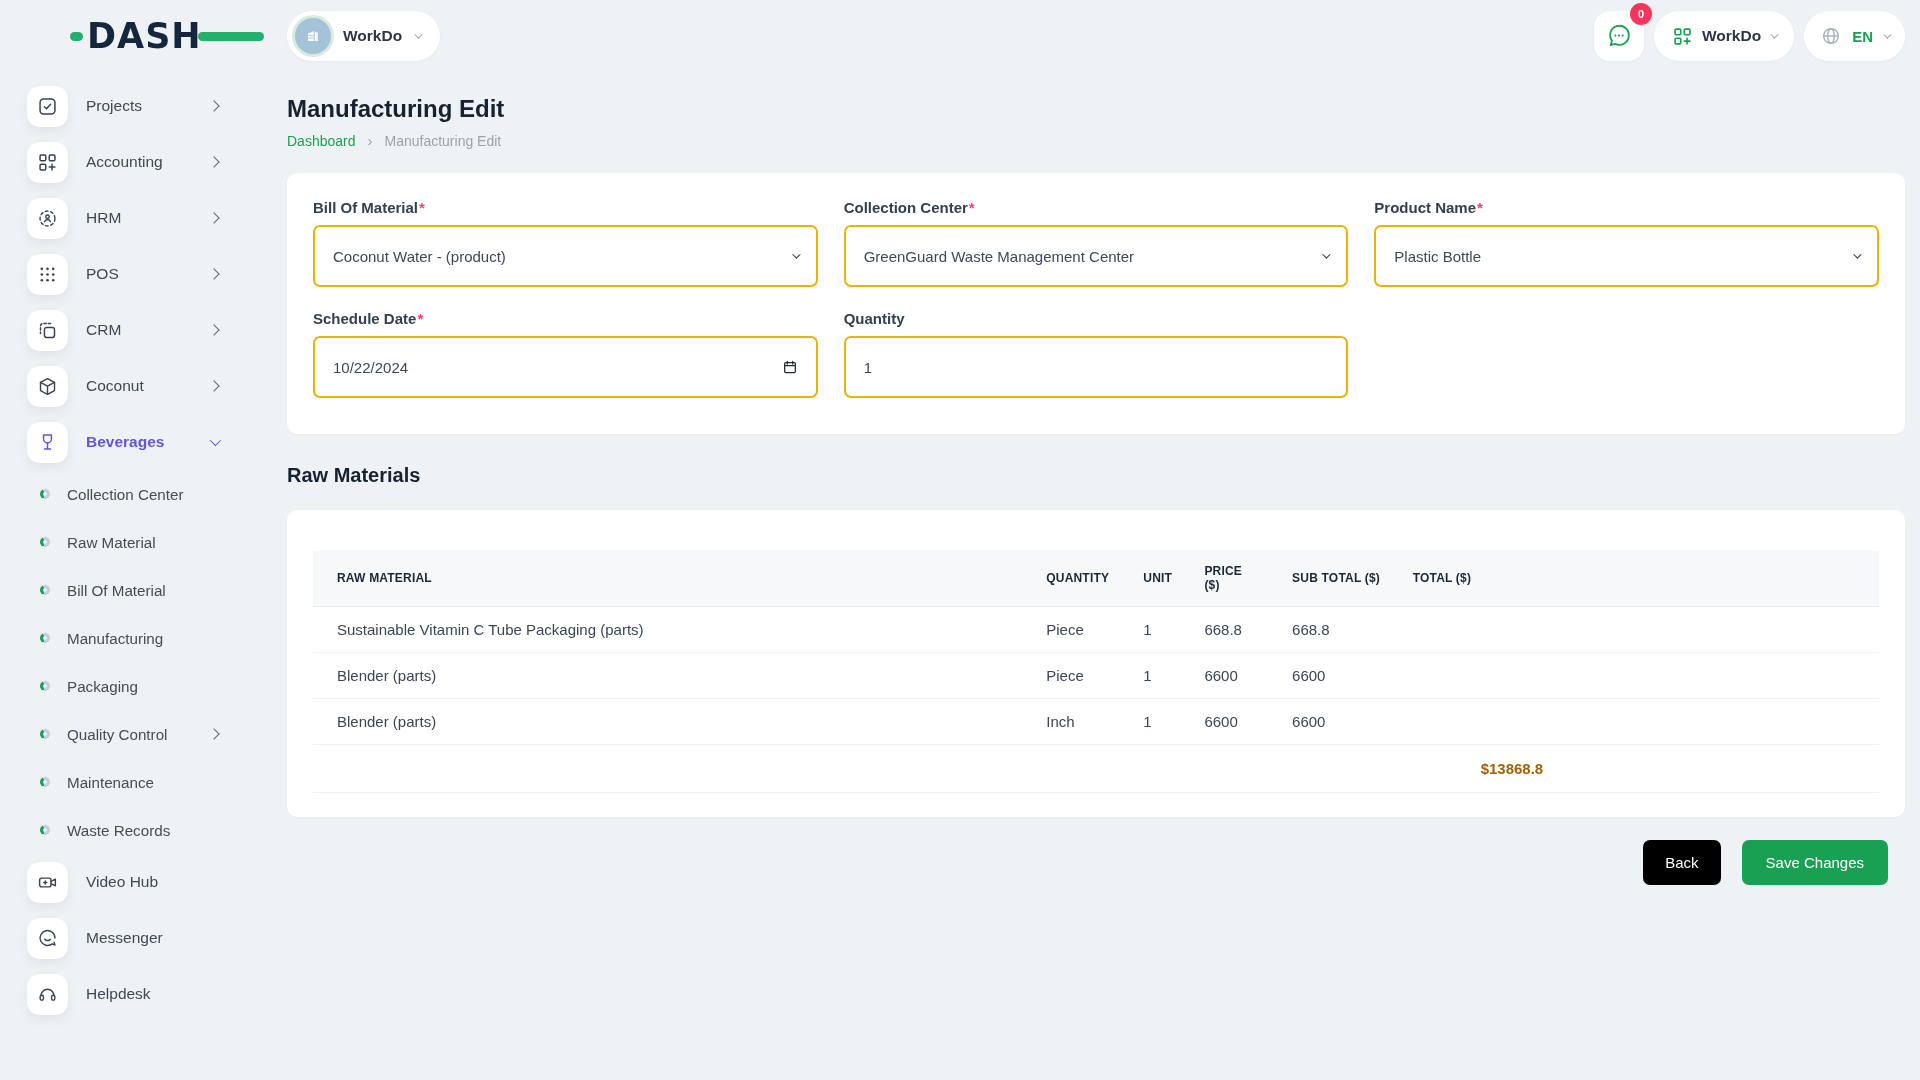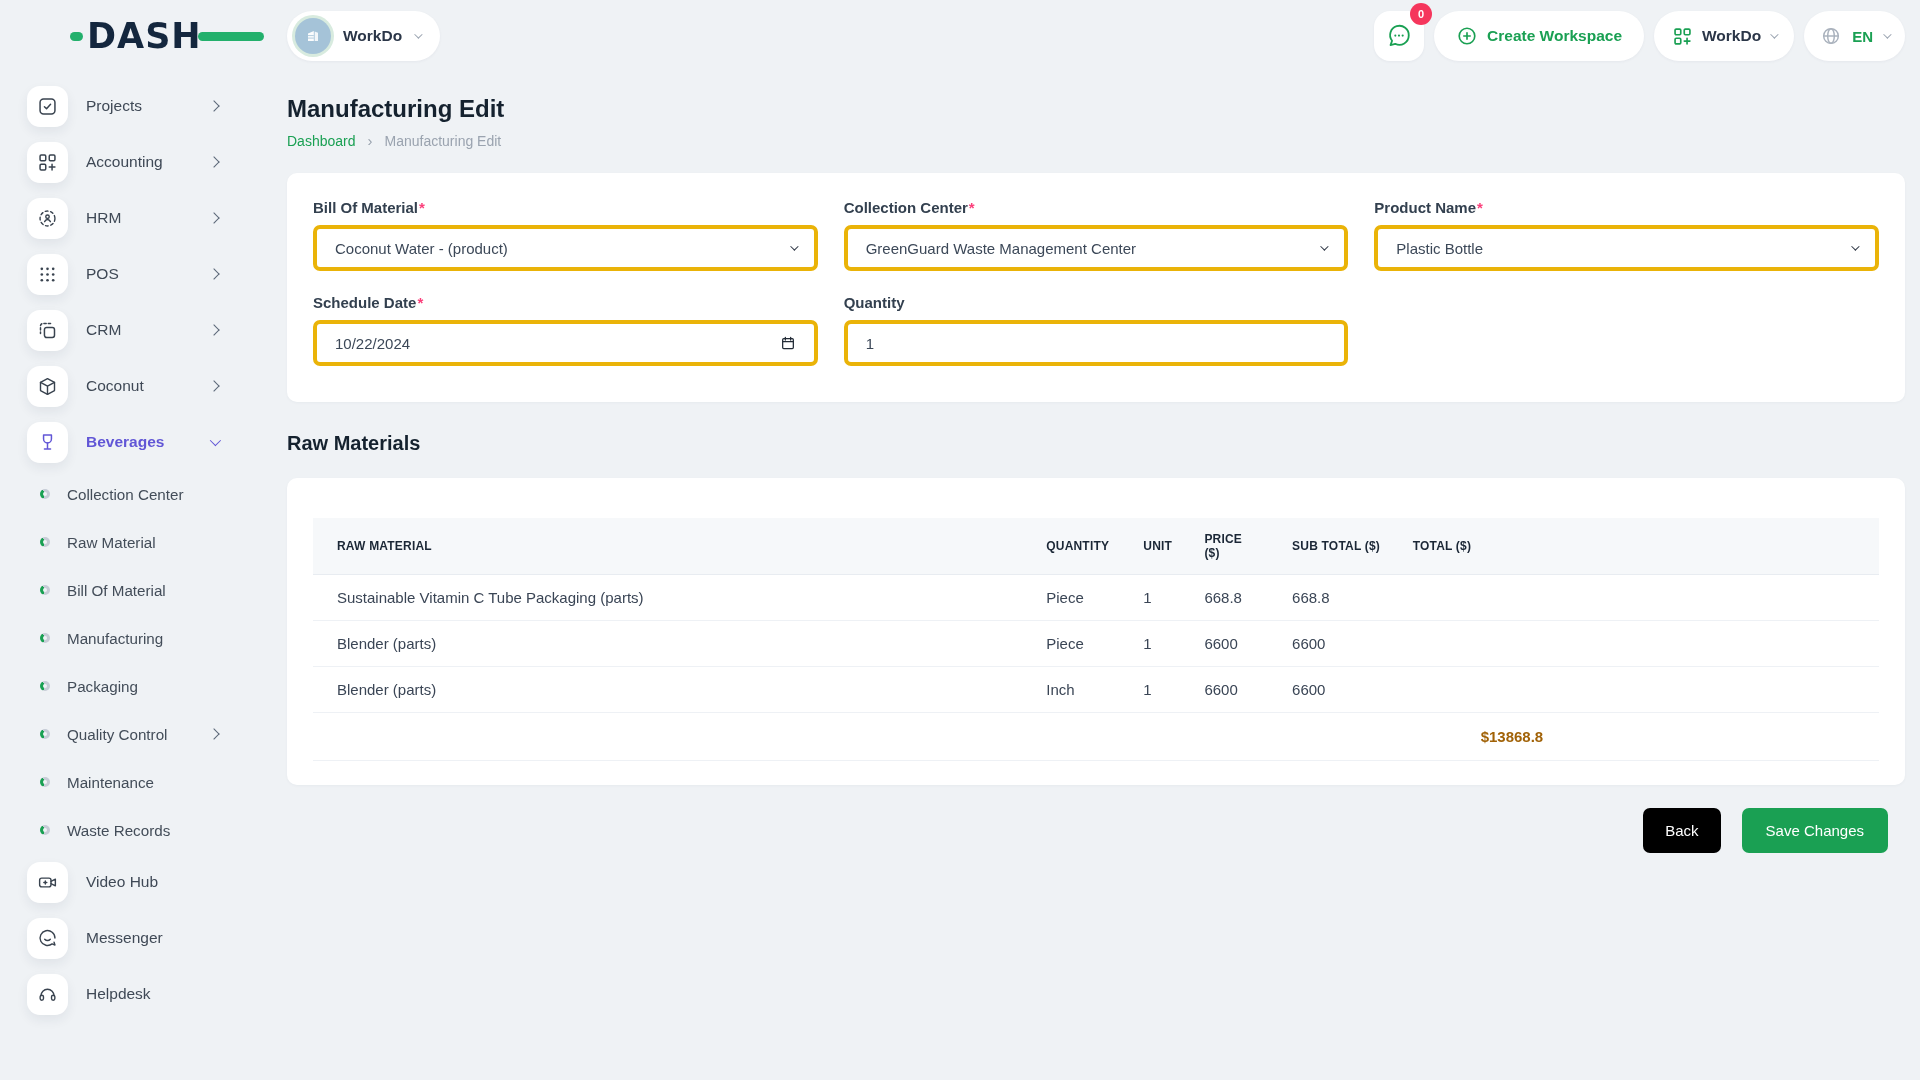--- a/index.html
+++ b/index.html
@@ -51,21 +51,21 @@
   .main { margin:0 15px 0 287px; }
   .page-title { margin-top:23px; font-size:24px; font-weight:700; color:#15222f; }
   .breadcrumb { display:flex; align-items:center; gap:12px; margin-top:9px; font-size:14px; }
   .bc-link { color:#1aa053; cursor:pointer; }
   .bc-sep { color:#98a1ad; font-size:15px; }
   .bc-current { color:#9aa3af; }
   .card { background:#fff; border-radius:10px; box-shadow:0 1px 3px rgba(30,40,70,.04); }
   .form-card { margin-top:24px; padding:26px 26px 36px; display:grid; grid-template-columns:1fr 1fr 1fr; column-gap:26px; row-gap:23px; }
   .field-label { font-size:15px; font-weight:600; color:#33404f; margin-bottom:9px; }
   .req { color:#fb3e7a; margin-left:1px; }
-  .control { height:46px; border:4px solid #eab308; border-radius:7px; background:#fff; display:flex; align-items:center; padding:0 18px; font-size:15px; color:#3c4858; cursor:pointer; }
+  .control { height:62px; border:2px solid #eab308; border-radius:7px; background:#fff; display:flex; align-items:center; padding:0 18px; font-size:15px; color:#3c4858; cursor:pointer; }
   .control .chev { margin-left:auto; border-color:#2b3442; }
   .control input { border:none; outline:none; font:inherit; color:inherit; width:100%; background:transparent; }
   .section-heading { margin-top:30px; font-size:20px; font-weight:700; color:#15222f; }
   .table-card { margin-top:23px; padding:40px 26px 24px; }
   table { width:100%; border-collapse:collapse; }
   thead th { background:#f6f8fa; font-size:12px; font-weight:700; color:#1b2736; text-align:left; letter-spacing:.2px; padding:14px 16px; border-bottom:1px solid #e8ecf1; }
   thead th:first-child { padding-left:24px; }
   tbody td { font-size:15px; color:#3a4555; padding:14px 16px; border-bottom:1px solid #eef1f5; }
   tbody td:first-child { padding-left:24px; }
   tr.total-row td { font-weight:600; color:#a16207; padding:15px 16px; }
@@ -110,27 +110,20 @@
         <path d="M21 11.6a8.6 8.6 0 0 1-12.5 7.6L4.2 20.4l1.4-4A8.6 8.6 0 1 1 21 11.6z"></path>
         <g fill="#1aa053" stroke="none">
             <circle cx="8.6" cy="11.6" r="1"></circle>
             <circle cx="12" cy="11.6" r="1"></circle>
             <circle cx="15.4" cy="11.6" r="1"></circle>
           </g>
       </svg>
       <span class="chat-badge" style="background:#f5365c;">0</span>
     </div>
 
-    <div class="pill create-pill" style="color:#1aa053;">
-      <svg width="22" height="22" viewBox="0 0 24 24" fill="none" stroke="#1aa053" stroke-width="1.8" stroke-linecap="round">
-        <circle cx="12" cy="12" r="8.5"></circle>
-          <path d="M12 8.5v7M8.5 12h7"></path>
-      </svg>
-      <span>Create Workspace</span>
-    </div>
 
     <div class="pill menu-pill">
       <svg width="21" height="21" viewBox="0 0 24 24" fill="none" stroke="#1aa053" stroke-width="1.9" stroke-linecap="round">
         <rect x="3.5" y="3.5" width="6.5" height="6.5" rx="1.3"></rect>
           <rect x="14" y="3.5" width="6.5" height="6.5" rx="1.3"></rect>
           <rect x="3.5" y="14" width="6.5" height="6.5" rx="1.3"></rect>
           <path d="M17.2 14v6.5M14 17.2h6.5"></path>
       </svg>
       <span class="ws-name">WorkDo</span>
       <span class="chev down sm gray"></span>

